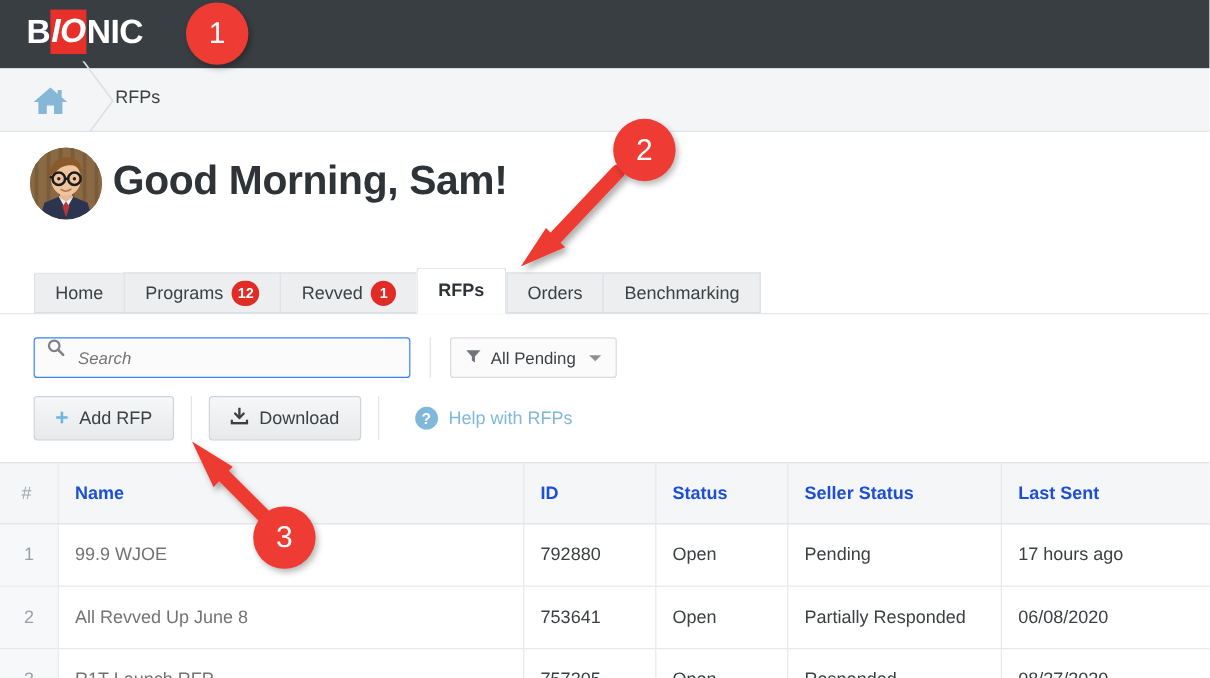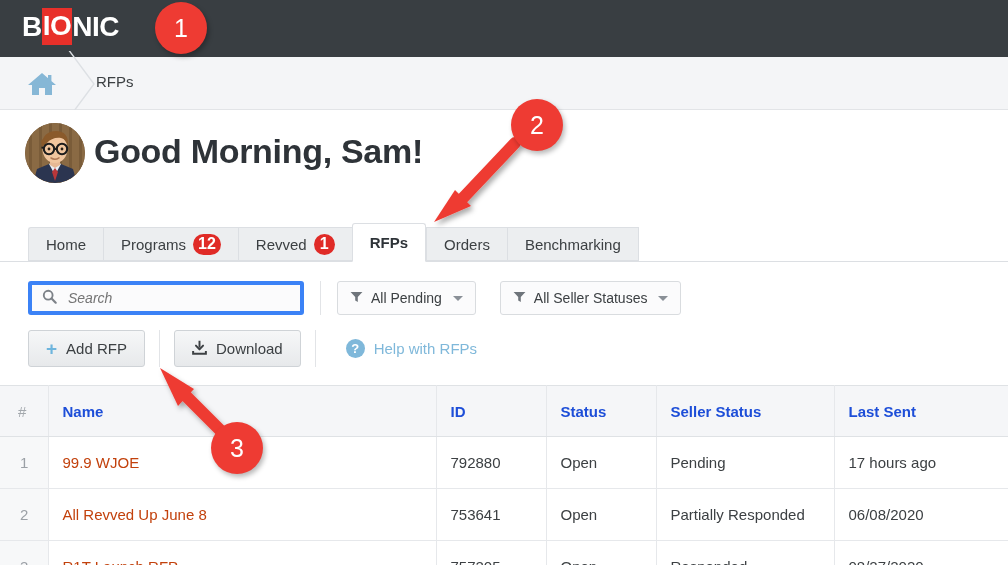--- a/index.html
+++ b/index.html
@@ -22,21 +22,21 @@
   .logo {
     position: absolute; left: 22px; top: 8px;
     font-family: "Liberation Sans", sans-serif;
     font-size: 28px; font-weight: bold; letter-spacing: -0.5px;
     color: #ffffff; line-height: 34px;
     display: flex; align-items: center;
   }
   .logo .lg-part { display: inline-block; }
   .logo .lg-hl {
     background: #e8302a; color: #ffffff;
-    padding: 1px 1px 2px 1px; display: inline-block;
+    padding: 1px 1px 2px 1px; display: inline-block; font-style: italic;
   }
 
   
   .crumbbar {
     position: absolute; left: 0; top: 57px; width: 1008px; height: 53px;
     background: #f4f5f7; border-bottom: 1px solid #e2e4e7;
   }
   .crumb-home {
     position: absolute; left: 24px; top: 11px; width: 36px; height: 32px;
     display: flex; align-items: center; justify-content: center;
@@ -103,35 +103,35 @@
     border-radius: 3px 3px 0 0;
     z-index: 5;
     color: #2e3338;
   }
   .tab.after-active { border-left: 1px solid #dcdfe3; }
   .badge {
     display: inline-flex; align-items: center; justify-content: center;
     min-width: 21px; height: 21px; padding: 0 5px;
     border-radius: 11px;
     background: #e02b27; color: #ffffff;
-    font-size: 16px; font-weight: bold;
+    font-size: 12px; font-weight: bold;
     line-height: 1;
   }
 
   
   .toolbar {
     position: absolute; left: 0; top: 262px; width: 1008px; height: 123px;
     background: #ffffff;
   }
   .filter-row { position: absolute; left: 28px; top: 19px; display: flex; align-items: center; }
   .search-box {
-    width: 276px; height: 34px;
-    border: 4px solid #3b82f6; border-radius: 3px;
+    width: 314px; height: 34px;
+    border: 1px solid #3b82f6; border-radius: 3px;
     background: #fbfbfc;
-    display: flex; align-items: center; padding: 0 10px; gap: 9px;
+    display: flex; padding: 0 10px; gap: 9px;
   }
   .search-input {
     border: none; outline: none; background: transparent;
     font-size: 14px; font-style: italic; color: #9ba0a6;
     font-family: "Liberation Sans", sans-serif;
     width: 260px;
   }
   .vdiv { width: 1px; height: 34px; background: #e2e4e7; margin: 0 16px; }
   .dd-btn {
     height: 34px; padding: 0 12px;
@@ -190,21 +190,21 @@
     height: 52px; padding: 0 14px;
     font-size: 15px; color: #3c4043;
     background: #ffffff;
     white-space: nowrap;
     overflow: hidden;
   }
   tbody td.hash {
     background: #f7f8f9; color: #9ba0a6;
     text-align: left; padding-left: 20px;
   }
-  td.nm a { color: #c2410c; text-decoration: none; cursor: pointer; }
+  td.nm a { color: #737373; text-decoration: none; cursor: pointer; }
 
   
   .c-hash { width: 48px; }
   .c-name { width: 388px; }
   .c-id   { width: 110px; }
   .c-st   { width: 110px; }
   .c-ss   { width: 178px; }
   .c-ls   { width: 174px; }
 
   
@@ -343,29 +343,20 @@
       <div class="dd-btn">
         <span>
           <svg width="13" height="12" viewBox="0 0 14 13">
             <path d="M0.6 1 L13.4 1 L8.4 6.6 L8.4 12 L5.6 10.2 L5.6 6.6 Z" fill="#6f757b"></path>
           </svg>
         </span>
         <span>All Pending</span>
         <span class="caret"></span>
       </div>
 
-      <div class="dd-btn">
-        <span>
-          <svg width="13" height="12" viewBox="0 0 14 13">
-            <path d="M0.6 1 L13.4 1 L8.4 6.6 L8.4 12 L5.6 10.2 L5.6 6.6 Z" fill="#6f757b"></path>
-          </svg>
-        </span>
-        <span>All Seller Statuses</span>
-        <span class="caret"></span>
-      </div>
     </div>
 
     <div class="action-row">
       <div class="btn">
         <span class="plus-ico">+</span>
         <span>Add RFP</span>
       </div>
 
       <div class="vdiv2"></div>
 

